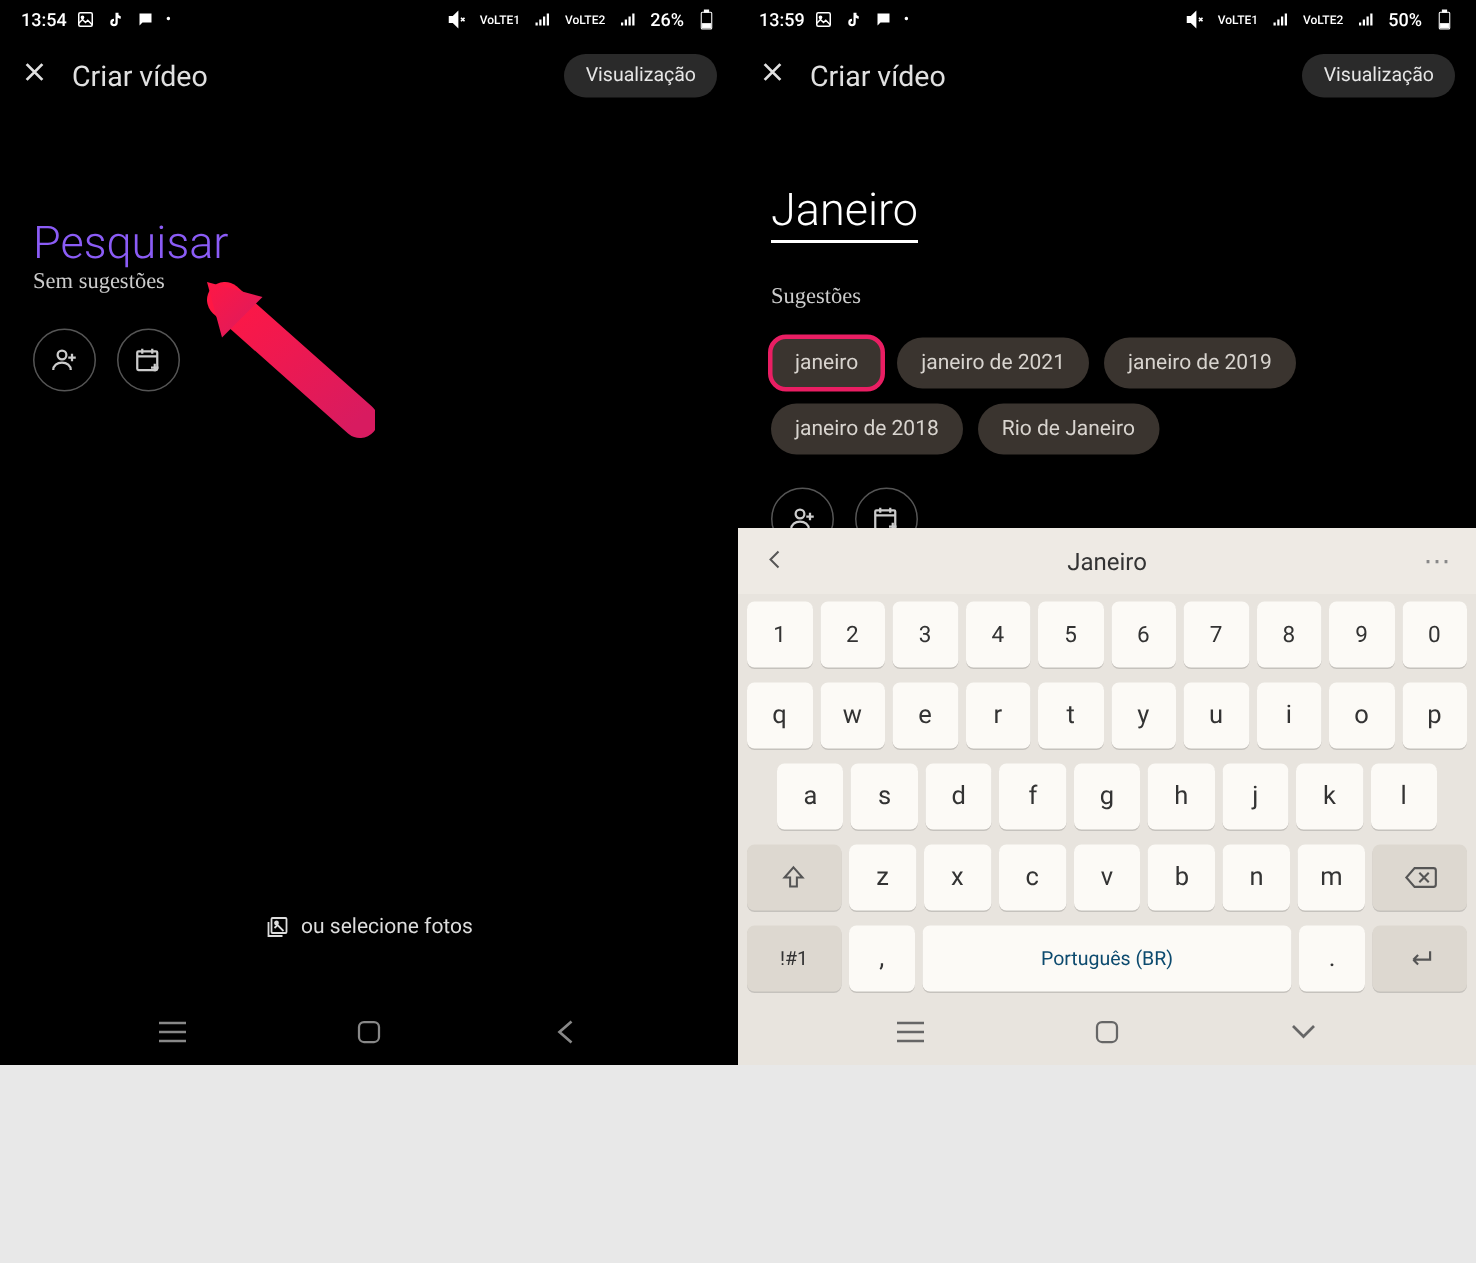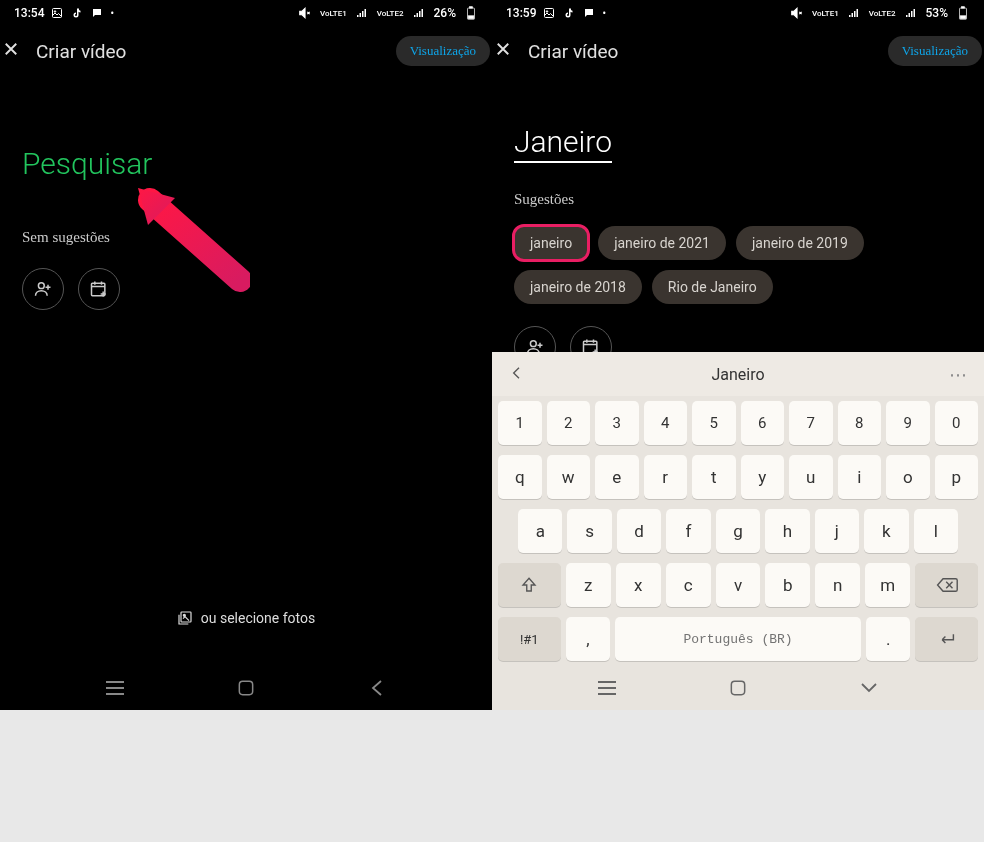--- a/index.html
+++ b/index.html
@@ -27,53 +27,51 @@
     color: #fff;
     font-size: 12px;
     font-weight: 500;
   }
   .status-left { display: flex; align-items: center; gap: 6px; }
   .status-right { display: flex; align-items: center; gap: 8px; }
   .status-icon { width: 14px; height: 14px; display: inline-flex; align-items: center; justify-content: center; }
   .app-header {
     display: flex;
     align-items: center;
-    padding: 10px 2px;
+    padding: 10px 14px;
     gap: 16px;
     color: #fff;
   }
   .close-btn {
     font-size: 22px;
     line-height: 1;
     cursor: pointer;
     color: #e0e0e0;
   }
   .header-title {
     flex: 1;
     font-size: 19px;
     font-weight: 400;
     color: #e0e0e0;
   }
   .preview-btn {
     background: #2a2a2a;
-    color: #0ea5e9;
+    color: #e5e5e5;
     border-radius: 18px;
     padding: 7px 14px;
     font-size: 13px;
-    font-family: Liberation Serif, serif;
   }
   .search-area {
     padding: 70px 22px 0;
     color: #fff;
   }
   .search-field {
     font-size: 30px;
-    color: #22c55e;
+    color: #8b5cf6;
     font-weight: 300;
-    margin-bottom: 48px;
   }
   .search-field.active {
     color: #fff;
     border-bottom: 2px solid #fff;
     display: inline-block;
     padding-bottom: 2px;
     margin-bottom: 28px;
   }
   .suggestions-label {
     font-size: 15px;
@@ -185,21 +183,21 @@
     display: flex;
     align-items: center;
     justify-content: center;
     font-size: 17px;
     color: #333;
     box-shadow: 0 1px 0 rgba(0,0,0,0.15);
     min-width: 0;
   }
   .kb-key.num { font-size: 15px; }
   .kb-key.special { background: #ddd8d0; flex: 1.4; }
-  .kb-key.space { flex: 5.5; font-size: 13px; color: #737373; font-family: Liberation Mono, monospace; }
+  .kb-key.space { flex: 5.5; font-size: 13px; color: #0c4a6e; }
   .kb-key.shift, .kb-key.bksp { flex: 1.4; background: #ddd8d0; }
   .kb-row.letters2 { padding-left: 26px; padding-right: 26px; }
   .nav-bar.light { color: #666; background: #e8e4de; }
 </style>
 </head>
 <body>
 
 <div class="phone">
   <div class="status-bar">
     <div class="status-left">
@@ -355,21 +353,21 @@
         <svg width="12" height="12" viewBox="0 0 24 24" fill="#fff">
             <path d="M2 20h3v-4H2v4zm5 0h3v-8H7v8zm5 0h3V8h-3v12zm5 0h3V4h-3v16z"></path>
           </svg>
       </span>
       <span style="font-size:8px">VoLTE2</span>
       <span class="status-icon">
         <svg width="12" height="12" viewBox="0 0 24 24" fill="#fff">
             <path d="M2 20h3v-4H2v4zm5 0h3v-8H7v8zm5 0h3V8h-3v12zm5 0h3V4h-3v16z"></path>
           </svg>
       </span>
-      <span>53%</span>
+      <span>50%</span>
       <span class="status-icon">
         <svg width="10" height="14" viewBox="0 0 12 20" fill="none" stroke="#fff">
             <rect x="1" y="3" width="10" height="16" rx="1"></rect>
             <rect x="4" y="1" width="4" height="2" fill="#fff"></rect>
             <rect x="2" y="14" width="8" height="4" fill="#fff"></rect>
           </svg>
       </span>
     </div>
   </div>
 

